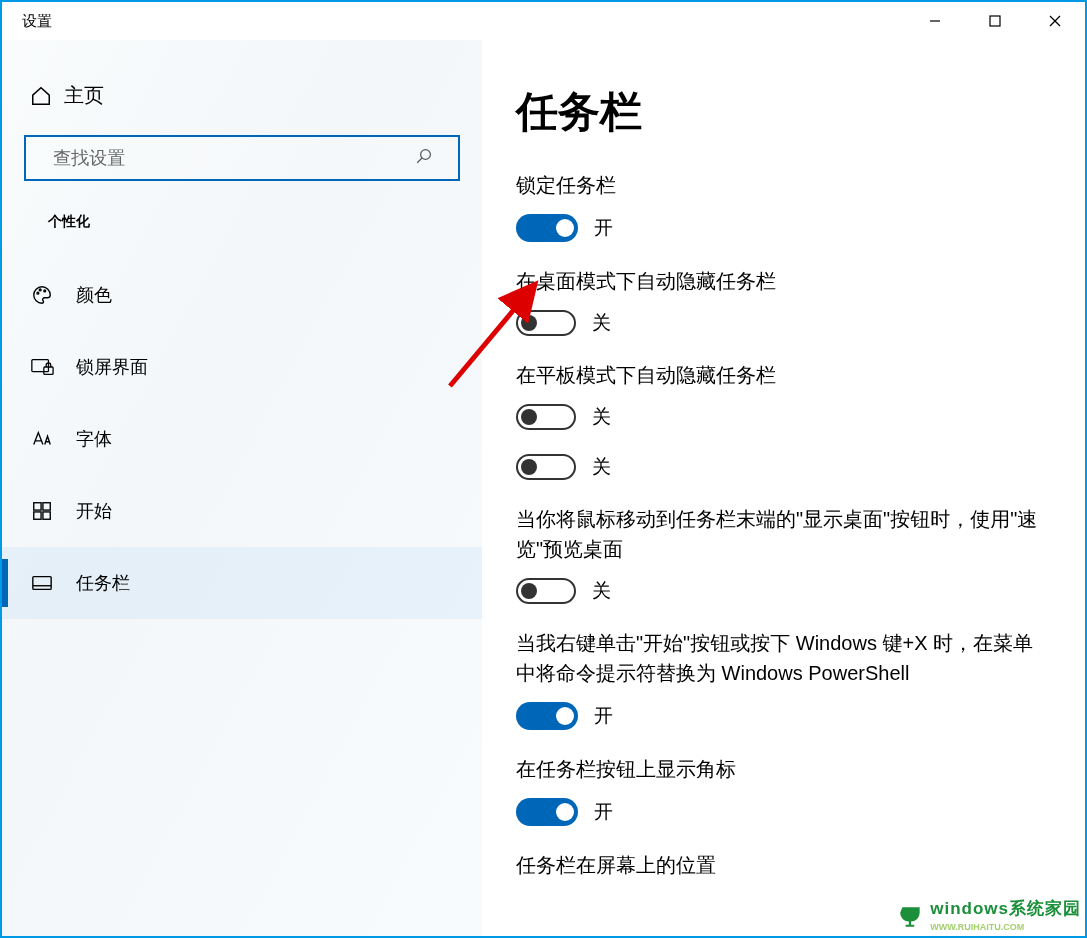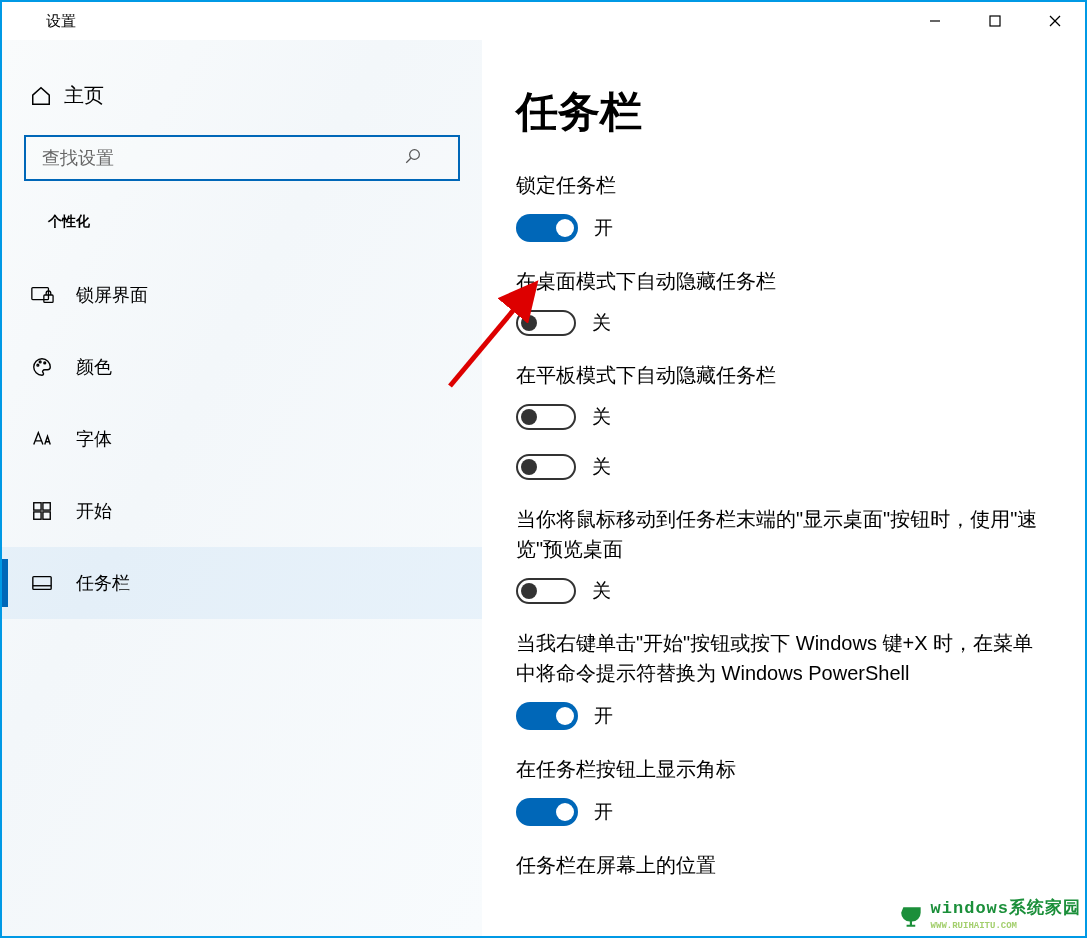--- a/index.html
+++ b/index.html
@@ -17,21 +17,20 @@
     position: relative;
     overflow: hidden;
     background: #fff;
   }
   .titlebar {
     height: 38px;
     display: flex;
     justify-content: space-between;
     align-items: center;
     background: #fff;
-    margin-left: 24px;
   }
   .titlebar-title {
     margin-left: 20px;
     font-size: 15px;
   }
   .win-controls {
     display: flex;
     height: 100%;
   }
   .win-btn {
@@ -68,21 +67,21 @@
   .search-wrap {
     margin: 14px 22px 22px 22px;
   }
   .search-box {
     width: 100%;
     height: 46px;
     border: 2px solid #0067b8;
     display: flex;
     align-items: center;
     padding: 0 14px;
-    justify-content: flex-start;
+    justify-content: center;
     background: rgba(255,255,255,0.2);
   }
   .search-input {
     border: none;
     outline: none;
     background: transparent;
     font-size: 18px;
     color: #666;
     width: 90%;
     font-family: inherit;
@@ -206,21 +205,20 @@
   
   .watermark {
     position: absolute;
     right: 4px;
     bottom: 4px;
     display: flex;
     align-items: center;
     gap: 6px;
     font-size: 15px;
     color: #1b8f3a;
-    font-family: Liberation Mono, monospace;
   }
   .watermark svg { display: block; }
   .wm-text { line-height: 1; }
   .wm-text .big {
     font-size: 17px;
     font-weight: 700;
     letter-spacing: 1px;
   }
   .wm-text .small {
     font-size: 9px;
@@ -277,38 +275,38 @@
               </svg>
           </span>
         </div>
       </div>
 
       <div class="section-header">个性化</div>
 
       <ul class="nav-list">
         <li class="nav-item">
           <span class="icon">
-            <svg width="24" height="22" viewBox="0 0 26 22" fill="none" stroke="#000" stroke-width="1.4">
-                <rect x="2" y="3" width="18" height="13" rx="1"></rect>
-                <rect x="15" y="11" width="10" height="8" rx="1"></rect>
-                <path d="M17.5 11 v-2 a2.5 2.5 0 0 1 5 0 v2"></path>
-              </svg>
-          </span>
-          <span>锁屏界面</span>
-        </li>
-        <li class="nav-item">
-          <span class="icon">
             <svg width="22" height="22" viewBox="0 0 24 24" fill="none" stroke="#000" stroke-width="1.5">
                 <path d="M12 3 a9 9 0 1 0 0 18 c2 0 2-2 1-3 s0-3 2-3 h3 a3 3 0 0 0 3-3 A9 9 0 0 0 12 3z"></path>
                 <circle cx="7.5" cy="10" r="1"></circle>
                 <circle cx="10" cy="6.5" r="1"></circle>
                 <circle cx="15" cy="7.5" r="1"></circle>
               </svg>
           </span>
           <span>颜色</span>
+        </li>
+        <li class="nav-item">
+          <span class="icon">
+            <svg width="24" height="22" viewBox="0 0 26 22" fill="none" stroke="#000" stroke-width="1.4">
+                <rect x="2" y="3" width="18" height="13" rx="1"></rect>
+                <rect x="15" y="11" width="10" height="8" rx="1"></rect>
+                <path d="M17.5 11 v-2 a2.5 2.5 0 0 1 5 0 v2"></path>
+              </svg>
+          </span>
+          <span>锁屏界面</span>
         </li>
         <li class="nav-item">
           <span class="icon">
             <svg width="22" height="22" viewBox="0 0 24 24" fill="none" stroke="#000" stroke-width="1.5">
                 <path d="M3 18 L8 5 L13 18 M5 14 H11"></path>
                 <path d="M15 18 L18 9 L21 18 M16.2 15 H19.8"></path>
               </svg>
           </span>
           <span>字体</span>
         </li>

